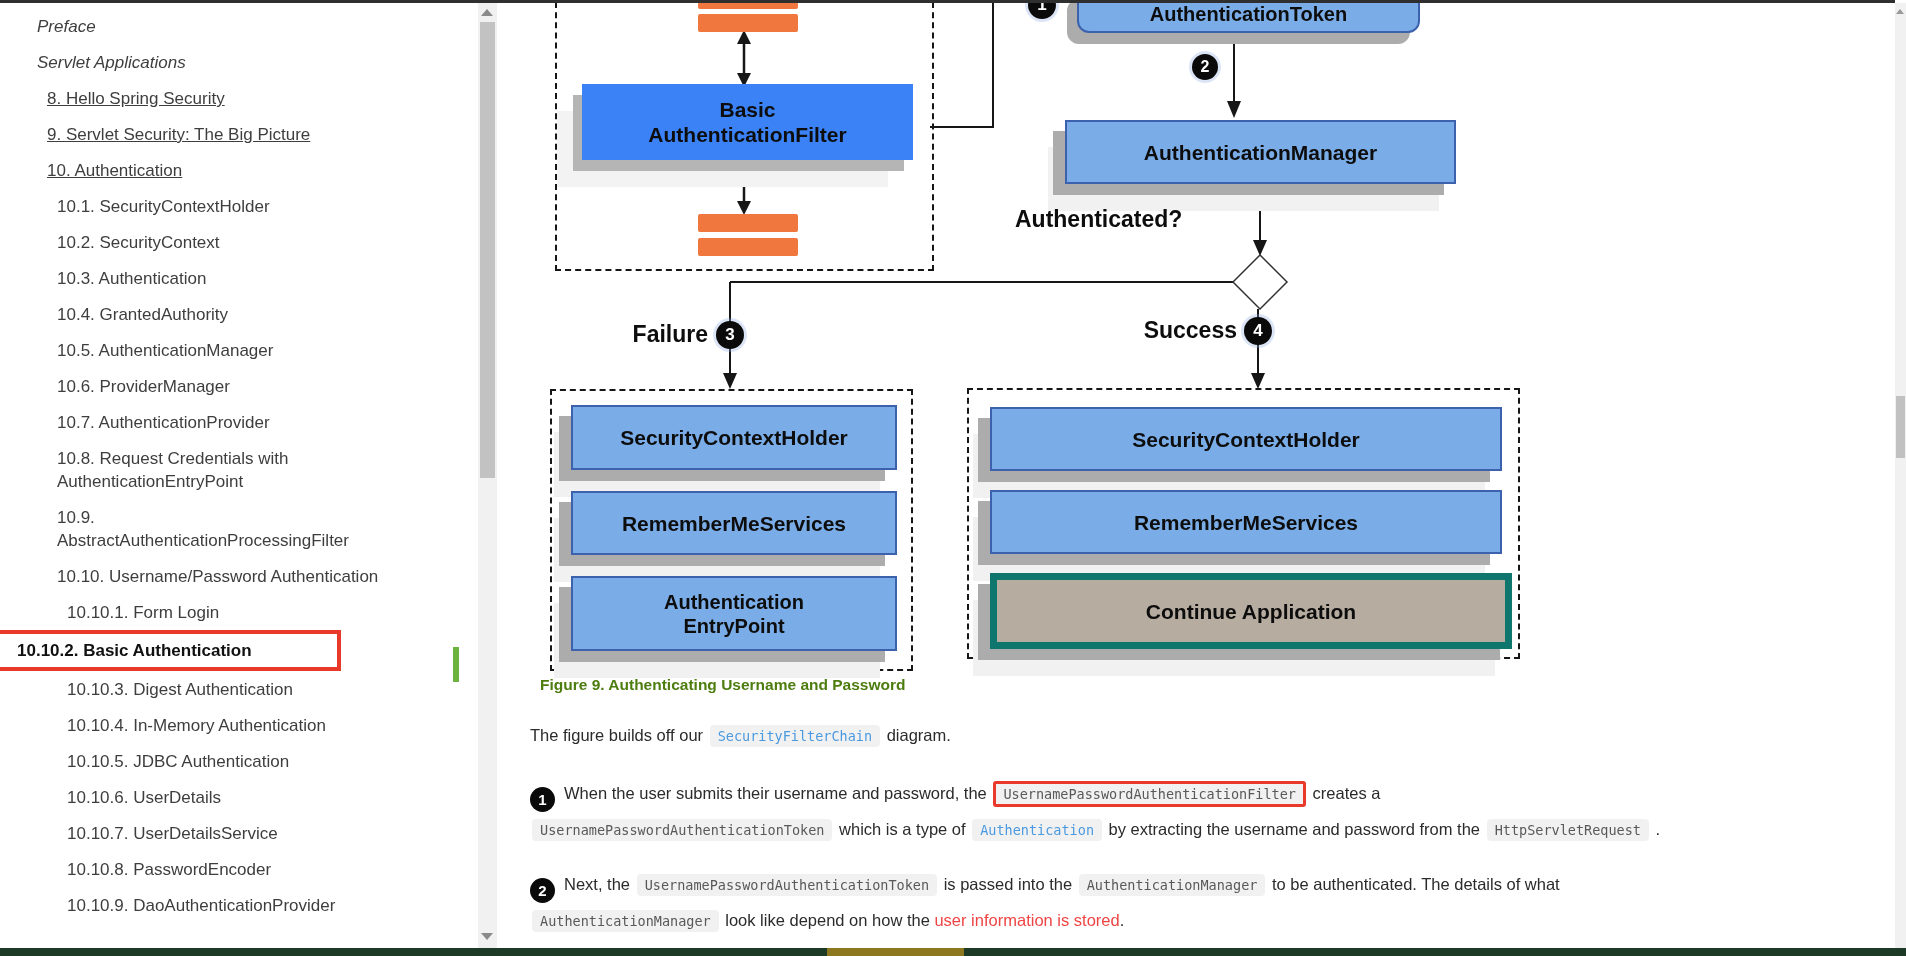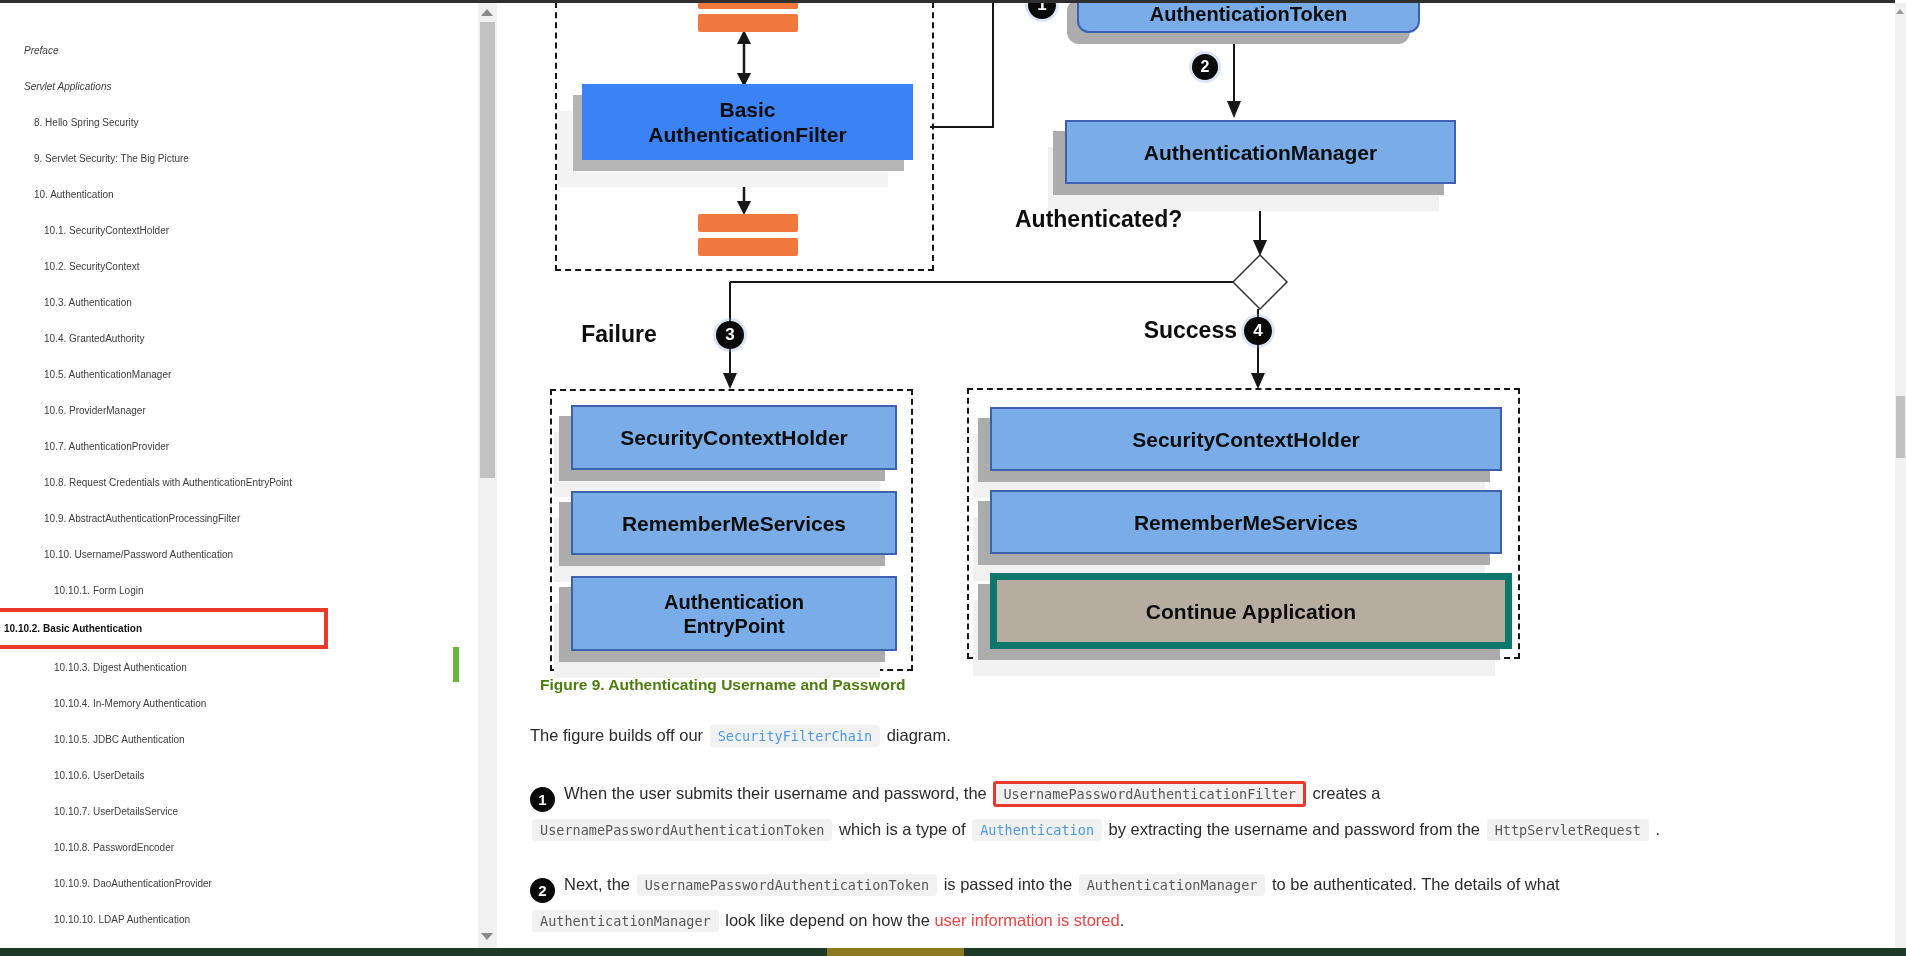--- a/index.html
+++ b/index.html
@@ -19,25 +19,25 @@
           border-bottom:7px solid #8a8a8a;position:absolute;left:3px;top:6px;}
   .tri-down{width:0;height:0;border-left:6px solid transparent;border-right:6px solid transparent;
           border-top:7px solid #8a8a8a;position:absolute;left:3px;bottom:8px;}
   
   #mb-track{left:1895px;top:3px;width:11px;height:945px;background:#f1f1f1;z-index:30;}
   #mb-thumb{left:1px;top:393px;width:9px;height:62px;background:#c1c1c1;position:absolute;}
   .tri-up-sm{width:0;height:0;border-left:4px solid transparent;border-right:4px solid transparent;
           border-bottom:5px solid #9a9a9a;position:absolute;left:1px;top:6px;}
 
   
-  #sidebar{left:4px;top:3px;width:460px;height:945px;padding-top:36px;box-sizing:border-box;
-           font-size:10px;color:#3e3e3e;line-height:23px;}
+  #sidebar{left:17px;top:3px;width:460px;height:945px;padding-top:12px;box-sizing:border-box;
+           font-size:17px;color:#3e3e3e;line-height:23px;}
   .si{margin-bottom:13px;cursor:pointer;}
   .si.l0{padding-left:20px;font-style:italic;}
-  .si.l1{padding-left:30px;}
+  .si.l1{padding-left:30px;text-decoration:underline;}
   .si.l2{padding-left:40px;max-width:325px;}
   .si.l3{padding-left:50px;max-width:315px;}
   .si.active{font-weight:bold;color:#111;border:4px solid #e9392b;
              padding:5px 8px 5px 30px;margin-left:-34px;margin-top:-7px;margin-bottom:7px;
              width:312px;max-width:none;}
   #toc-indicator{left:453px;top:647px;width:6px;height:35px;background:#6cb33f;z-index:31;}
 
   
   #diagram-lines{left:0;top:0;width:1906px;height:700px;pointer-events:none;z-index:1;}
   .dbox{position:absolute;z-index:2;display:flex;flex-direction:column;align-items:center;
@@ -95,21 +95,20 @@
     <div class="si l2">10.10. Username/Password Authentication</div>
     <div class="si l3">10.10.1. Form Login</div>
     <div class="si l3 active">10.10.2. Basic Authentication</div>
     <div class="si l3">10.10.3. Digest Authentication</div>
     <div class="si l3">10.10.4. In-Memory Authentication</div>
     <div class="si l3">10.10.5. JDBC Authentication</div>
     <div class="si l3">10.10.6. UserDetails</div>
     <div class="si l3">10.10.7. UserDetailsService</div>
     <div class="si l3">10.10.8. PasswordEncoder</div>
     <div class="si l3">10.10.9. DaoAuthenticationProvider</div>
-    <div class="si l3">10.10.10. LDAP Authentication</div>
   </nav>
 
   <div class="abs" id="toc-indicator"></div>
 
   <div class="abs" id="sb-track">
     <div class="tri-up"></div>
     <div id="sb-thumb"></div>
     <div class="tri-down"></div>
   </div>
 
@@ -154,21 +153,21 @@
 
   <div class="nbadge" style="left:1028px;top:-9px;">1</div>
   <div class="nbadge" style="left:1192px;top:54px;width:26px;height:26px;font-size:16px;">2</div>
 
   <div class="dbox blue" style="left:1065px;top:120px;width:387px;height:60px;">
     <div>AuthenticationManager</div>
   </div>
 
   <div class="dlabel" style="left:1015px;top:206px;">Authenticated?</div>
 
-  <div class="dlabel" style="left:549px;top:321px;width:140px;text-align:center;">Failure</div>
+  <div class="dlabel" style="left:568px;top:321px;width:140px;text-align:right;">Failure</div>
   <div class="nbadge" style="left:716px;top:321px;">3</div>
 
   <div class="dlabel" style="left:1092px;top:317px;width:145px;text-align:right;">Success</div>
   <div class="nbadge" style="left:1244px;top:317px;">4</div>
 
   <div class="dashed" style="left:550px;top:389px;width:359px;height:278px;"></div>
   <div class="dbox blue" style="left:571px;top:405px;width:322px;height:61px;">
     <div>SecurityContextHolder</div>
   </div>
   <div class="dbox blue" style="left:571px;top:491px;width:322px;height:60px;">

